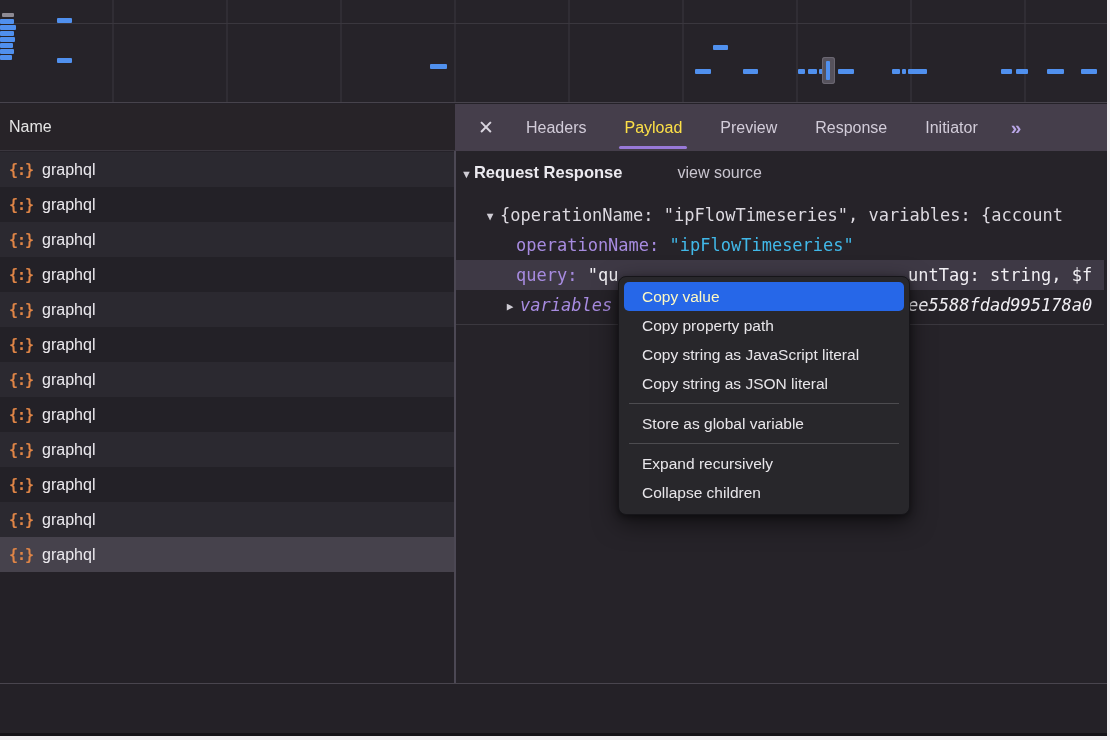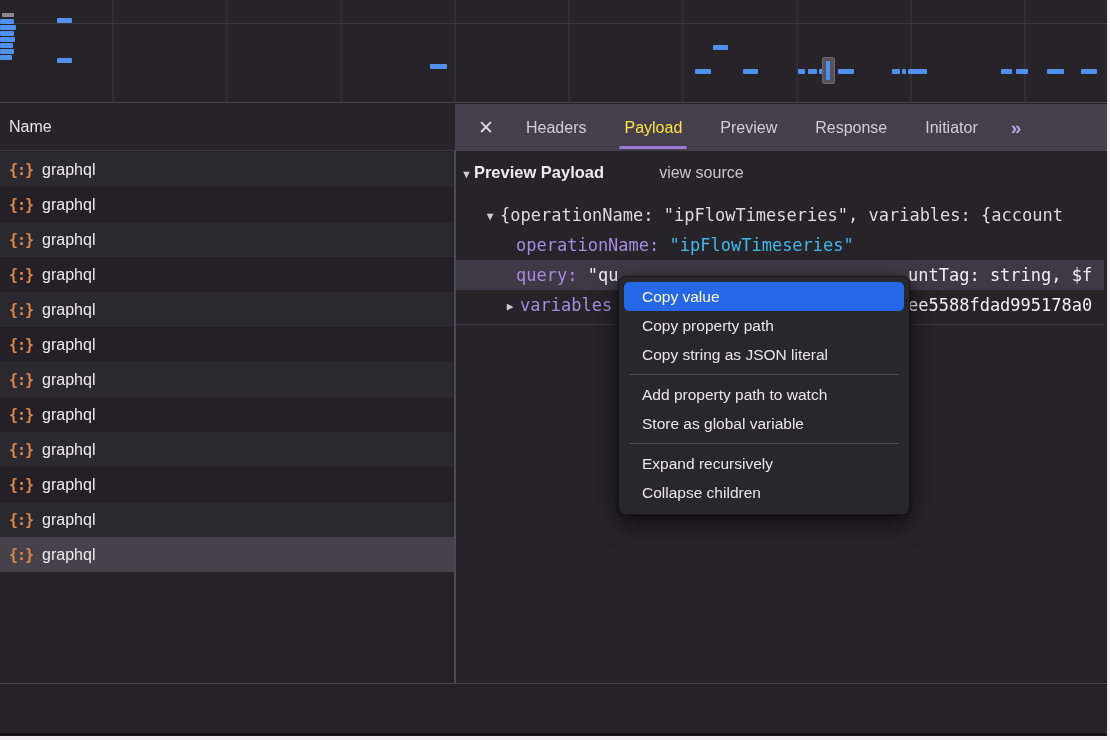--- a/index.html
+++ b/index.html
@@ -49,21 +49,21 @@
   .tree { position:absolute; left:0; top:49px; width:648px; font-family:"DejaVu Sans Mono", monospace; font-size:17px; }
   .tree-row { position:relative; height:30px; line-height:30px; white-space:nowrap; }
   .tree-row .tri { display:inline-block; width:20px; text-align:center; color:#cfccd4; font-size:11px; vertical-align:1px; }
   .tree-row.selected { background:#3e3945; }
   .k { color:var(--key-purple); }
   .s { color:var(--string-cyan); }
   .w { color:#f1eff4; }
   .preview { color:#dcd9e0; }
   .indent1 { padding-left:24px; }
   .indent2 { padding-left:60px; }
-  .indent2b { padding-left:44px; }
+  .indent2b { padding-left:44px;font-style:italic; }
   .right-seg { position:absolute; left:452px; top:0; }
   .tree-divider { position:absolute; left:0; top:173px; width:648px; height:1px; background:#3b383f; }
 
   
   .footer-divider { position:absolute; left:0; top:683px; width:1107px; height:1px; background:#49454e; }
   .footer { position:absolute; left:0; top:684px; width:1107px; height:49px; background:#242127; }
 
   
   .context-menu { position:absolute; left:618px; top:276px; width:292px; background:#28272b; border:1px solid #161519; border-radius:8px; padding:5px 0 7px 0; box-shadow:0 8px 24px rgba(0,0,0,0.55), 0 2px 6px rgba(0,0,0,0.4); z-index:10; }
   .menu-item { height:29px; line-height:29px; margin:0 5px; padding-left:18px; color:#e8e6ea; font-size:15.5px; border-radius:5px; white-space:nowrap; }
@@ -176,21 +176,21 @@
           <span class="req-icon">{:}</span>
           <span>graphql</span>
         </div>
       </div>
 
     <div class="vdivider"></div>
 
     <div class="detail-pane">
       <div class="payload-header">
         <span class="tri">▼</span>
-        <span class="title">Preview Payload</span>
+        <span class="title">Request Response</span>
         <span class="view-source">view source</span>
       </div>
       <div class="tree">
         <div class="tree-row indent1">
           <span class="tri">▼</span><span class="preview">{operationName: "ipFlowTimeseries", variables: {account</span>
         </div>
         <div class="tree-row indent2">
           <span class="k">operationName:</span><span>&nbsp;</span><span class="s">"ipFlowTimeseries"</span>
         </div>
         <div class="tree-row indent2 selected">
@@ -204,23 +204,23 @@
       </div>
       <div class="tree-divider"></div>
     </div>
 
     <div class="footer-divider"></div>
     <div class="footer"></div>
 
     <div class="context-menu">
         <div class="menu-item highlighted">Copy value</div>
         <div class="menu-item">Copy property path</div>
+        <div class="menu-item">Copy string as JavaScript literal</div>
         <div class="menu-item">Copy string as JSON literal</div>
         <div class="menu-sep"></div>
-        <div class="menu-item">Add property path to watch</div>
         <div class="menu-item">Store as global variable</div>
         <div class="menu-sep"></div>
         <div class="menu-item">Expand recursively</div>
         <div class="menu-item">Collapse children</div>
       </div>
 
   </div>
   <div class="app-bottom-edge"></div>
 </div>
 

